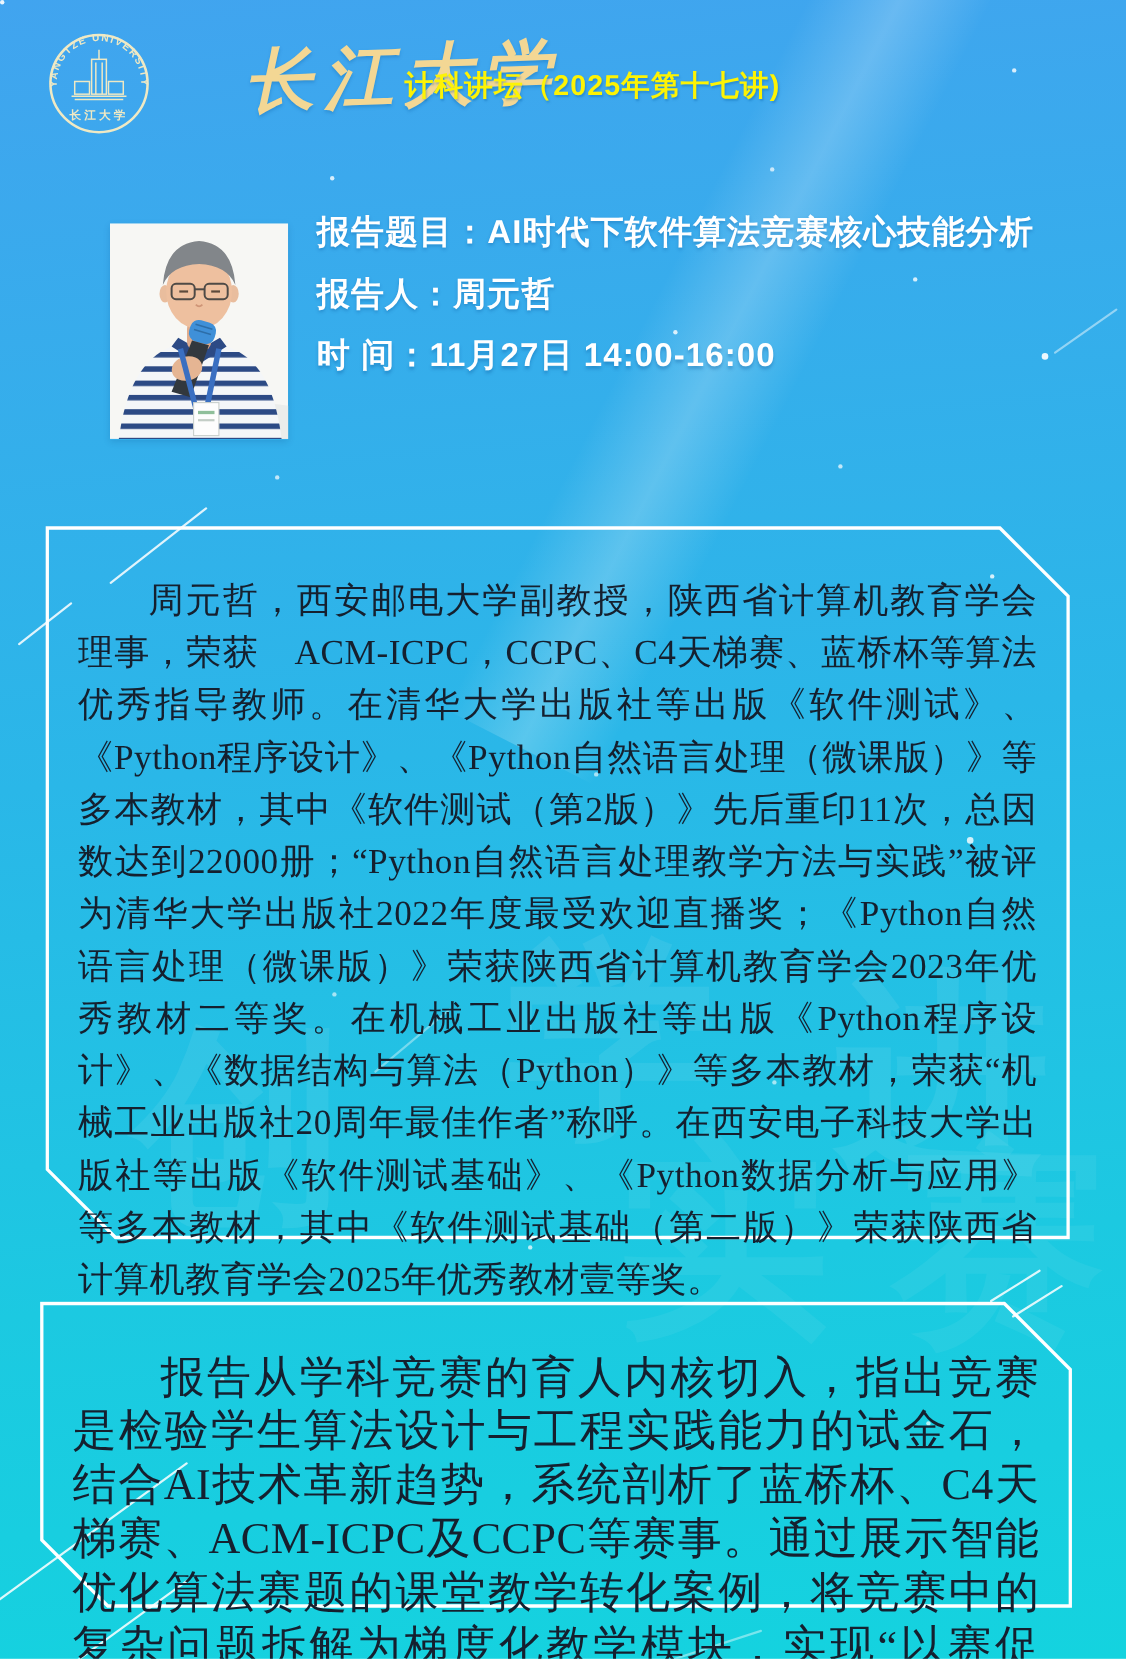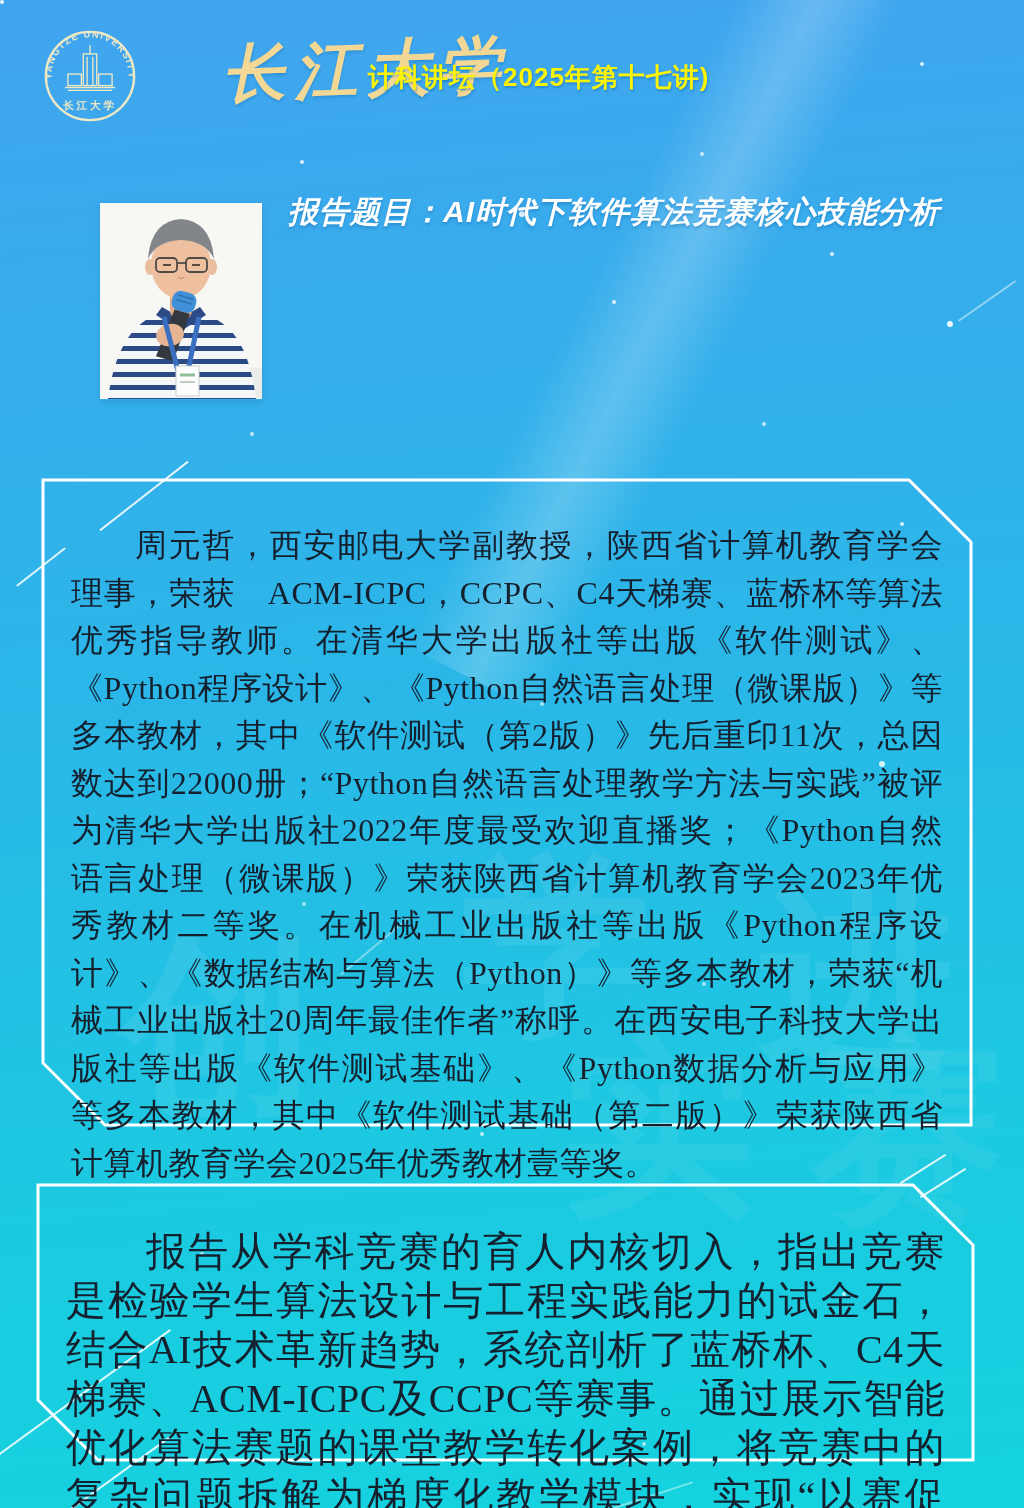--- a/index.html
+++ b/index.html
@@ -52,21 +52,21 @@
     font-family:"Liberation Serif","DejaVu Serif",serif; font-weight:bold; font-style:italic;
     color:var(--calligraphy-cream,#f3d794); letter-spacing:9px; transform:rotate(-2deg);
     text-shadow:0 2px 3px rgba(0,80,150,.25);}
   .forum-title{position:absolute; left:368px; top:60px; font-size:26px; font-weight:bold;
     color:var(--title-yellow,#fdf304); letter-spacing:1px;
     text-shadow:1px 2px 2px rgba(0,90,160,.35);}
   
   .photo{position:absolute; left:100px; top:203px; width:162px; height:197px; box-shadow:0 2px 6px rgba(0,60,120,.18);}
   .info{position:absolute; left:288px; top:194px; display:flex; flex-direction:column; gap:20px;}
   .info-line{font-size:30px; font-weight:bold; color:var(--info-text,#ffffff); line-height:36px;
-    text-shadow:0 2px 3px rgba(0,70,140,.3); letter-spacing:1px;font-style:italic;}
+    text-shadow:0 2px 3px rgba(0,70,140,.3); letter-spacing:1px;}
   
   .banner{position:absolute; left:50%; transform:translateX(-50%); width:460px; height:66px;}
   .banner-1{top:441px;}
   .banner-2{top:1150px;}
   .banner svg{position:absolute; inset:0;}
   .banner-label{position:absolute; inset:0; display:flex; align-items:center; justify-content:center;
     font-size:35px; font-weight:bold; color:#fff; letter-spacing:3px; padding-bottom:2px;
     text-shadow:0 2px 2px rgba(0,50,110,.35);}
   
   .box{position:absolute;}
@@ -164,20 +164,22 @@
       <path d="M64,114 L78,168" stroke="#3a6fc1" stroke-width="5" fill="none"></path>
       <path d="M99,114 L88,168" stroke="#3a6fc1" stroke-width="5" fill="none"></path>
       <rect x="76" y="163" width="23" height="30" fill="#fdfdfd" stroke="#c9cfcc" stroke-width="1"></rect>
       <line x1="80" y1="172" x2="95" y2="172" stroke="#8fbf9a" stroke-width="3"></line>
       <line x1="80" y1="179" x2="95" y2="179" stroke="#c3cdc6" stroke-width="2"></line>
     </svg>
   </div>
 
   <div class="info">
     <div class="info-line"><span>报告题目：</span><span>AI时代下软件算法竞赛核心技能分析</span></div>
+    <div class="info-line"><span>报告人：</span><span>周元哲</span></div>
+    <div class="info-line"><span>时 间：</span><span>11月27日 14:00-16:00</span></div>
   </div>
 
 
   <div class="box box-1">
     <svg viewBox="0 0 932 649">
       <polygon points="2,2 868,2 930,64 930,647 64,647 2,585" fill="none" stroke="#fff" stroke-width="3"></polygon>
     </svg>
     <div class="box-text">周元哲，西安邮电大学副教授，陕西省计算机教育学会理事，荣获　ACM-ICPC，CCPC、C4天梯赛、蓝桥杯等算法优秀指导教师。在清华大学出版社等出版《软件测试》、《Python程序设计》、《Python自然语言处理（微课版）》等多本教材，其中《软件测试（第2版）》先后重印11次，总因数达到22000册；“Python自然语言处理教学方法与实践”被评为清华大学出版社2022年度最受欢迎直播奖；《Python自然语言处理（微课版）》荣获陕西省计算机教育学会2023年优秀教材二等奖。在机械工业出版社等出版《Python程序设计》、《数据结构与算法（Python）》等多本教材，荣获“机械工业出版社20周年最佳作者”称呼。在西安电子科技大学出版社等出版《软件测试基础》、《Python数据分析与应用》等多本教材，其中《软件测试基础（第二版）》荣获陕西省计算机教育学会2025年优秀教材壹等奖。</div>
   </div>
 

